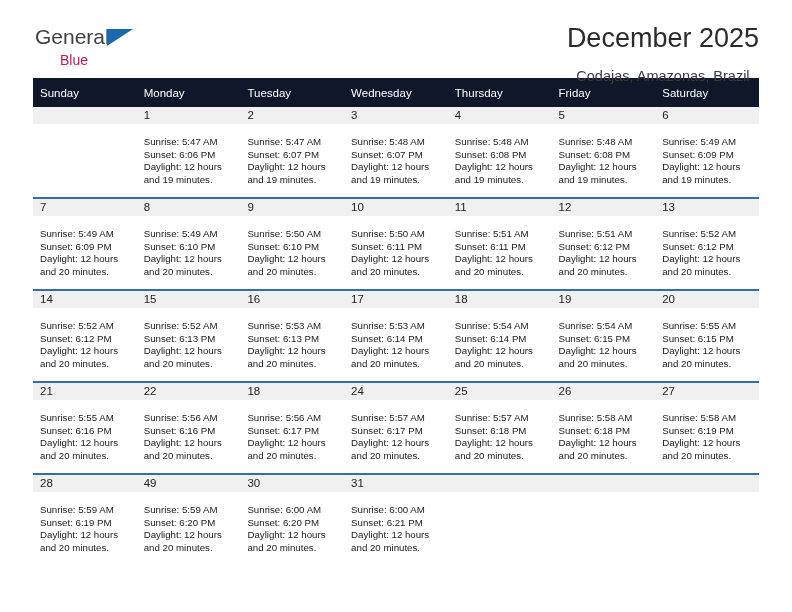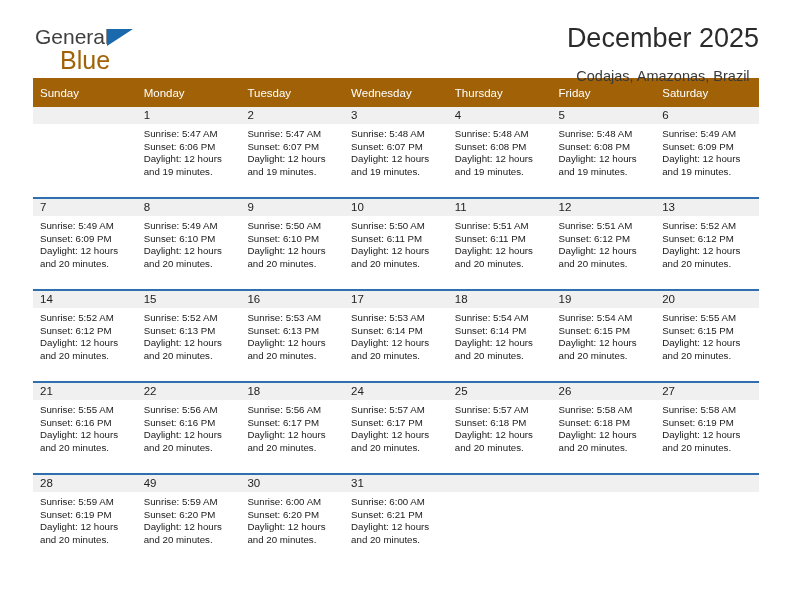--- a/index.html
+++ b/index.html
@@ -36,22 +36,22 @@
   }
   .brand-general {
     font-size: 21px;
     color: #3f3f3f;
     letter-spacing: 0px;
     line-height: 22px;
     display: block;
     font-family: "Liberation Sans", sans-serif;
   }
   .brand-blue {
-    font-size: 25px;
-    color: #a16207;
+    font-size: 14px;
+    color: #be185d;
     line-height: 22px;
     display: block;
     margin-left: 25px;
     margin-top: 1px;
     font-family: "Liberation Sans", sans-serif;
   }
   .brand-tri {
     position: absolute;
     left: 72px;
     top: 3px;
@@ -80,21 +80,21 @@
     white-space: nowrap;
   }
 
   
   .calendar {
     width: 726px;
     border-collapse: collapse;
     table-layout: fixed;
   }
   .calendar th {
-    background: #a16207;
+    background: #0f172a;
     color: #ffffff;
     font-size: 11.5px;
     font-weight: normal;
     text-align: left;
     padding: 5px 0 5px 7px;
     height: 19px;
     line-height: 14px;
   }
   .calendar td {
     vertical-align: top;
@@ -109,21 +109,21 @@
   .daynum-strip {
     background: #f0f0f0;
     height: 17px;
     line-height: 17px;
     padding: 0 0 0 7px;
     font-size: 11.5px;
     color: #222222;
     box-sizing: border-box;
   }
   .cell-body {
-    padding: 4px 6px 0 7px;
+    padding: 12px 6px 0 7px;
     font-size: 9.7px;
     line-height: 12.6px;
     color: #1a1a1a;
   }
   .cell-body div {
     white-space: nowrap;
   }
   .cell-body .daylight-line {
     white-space: normal;
   }

